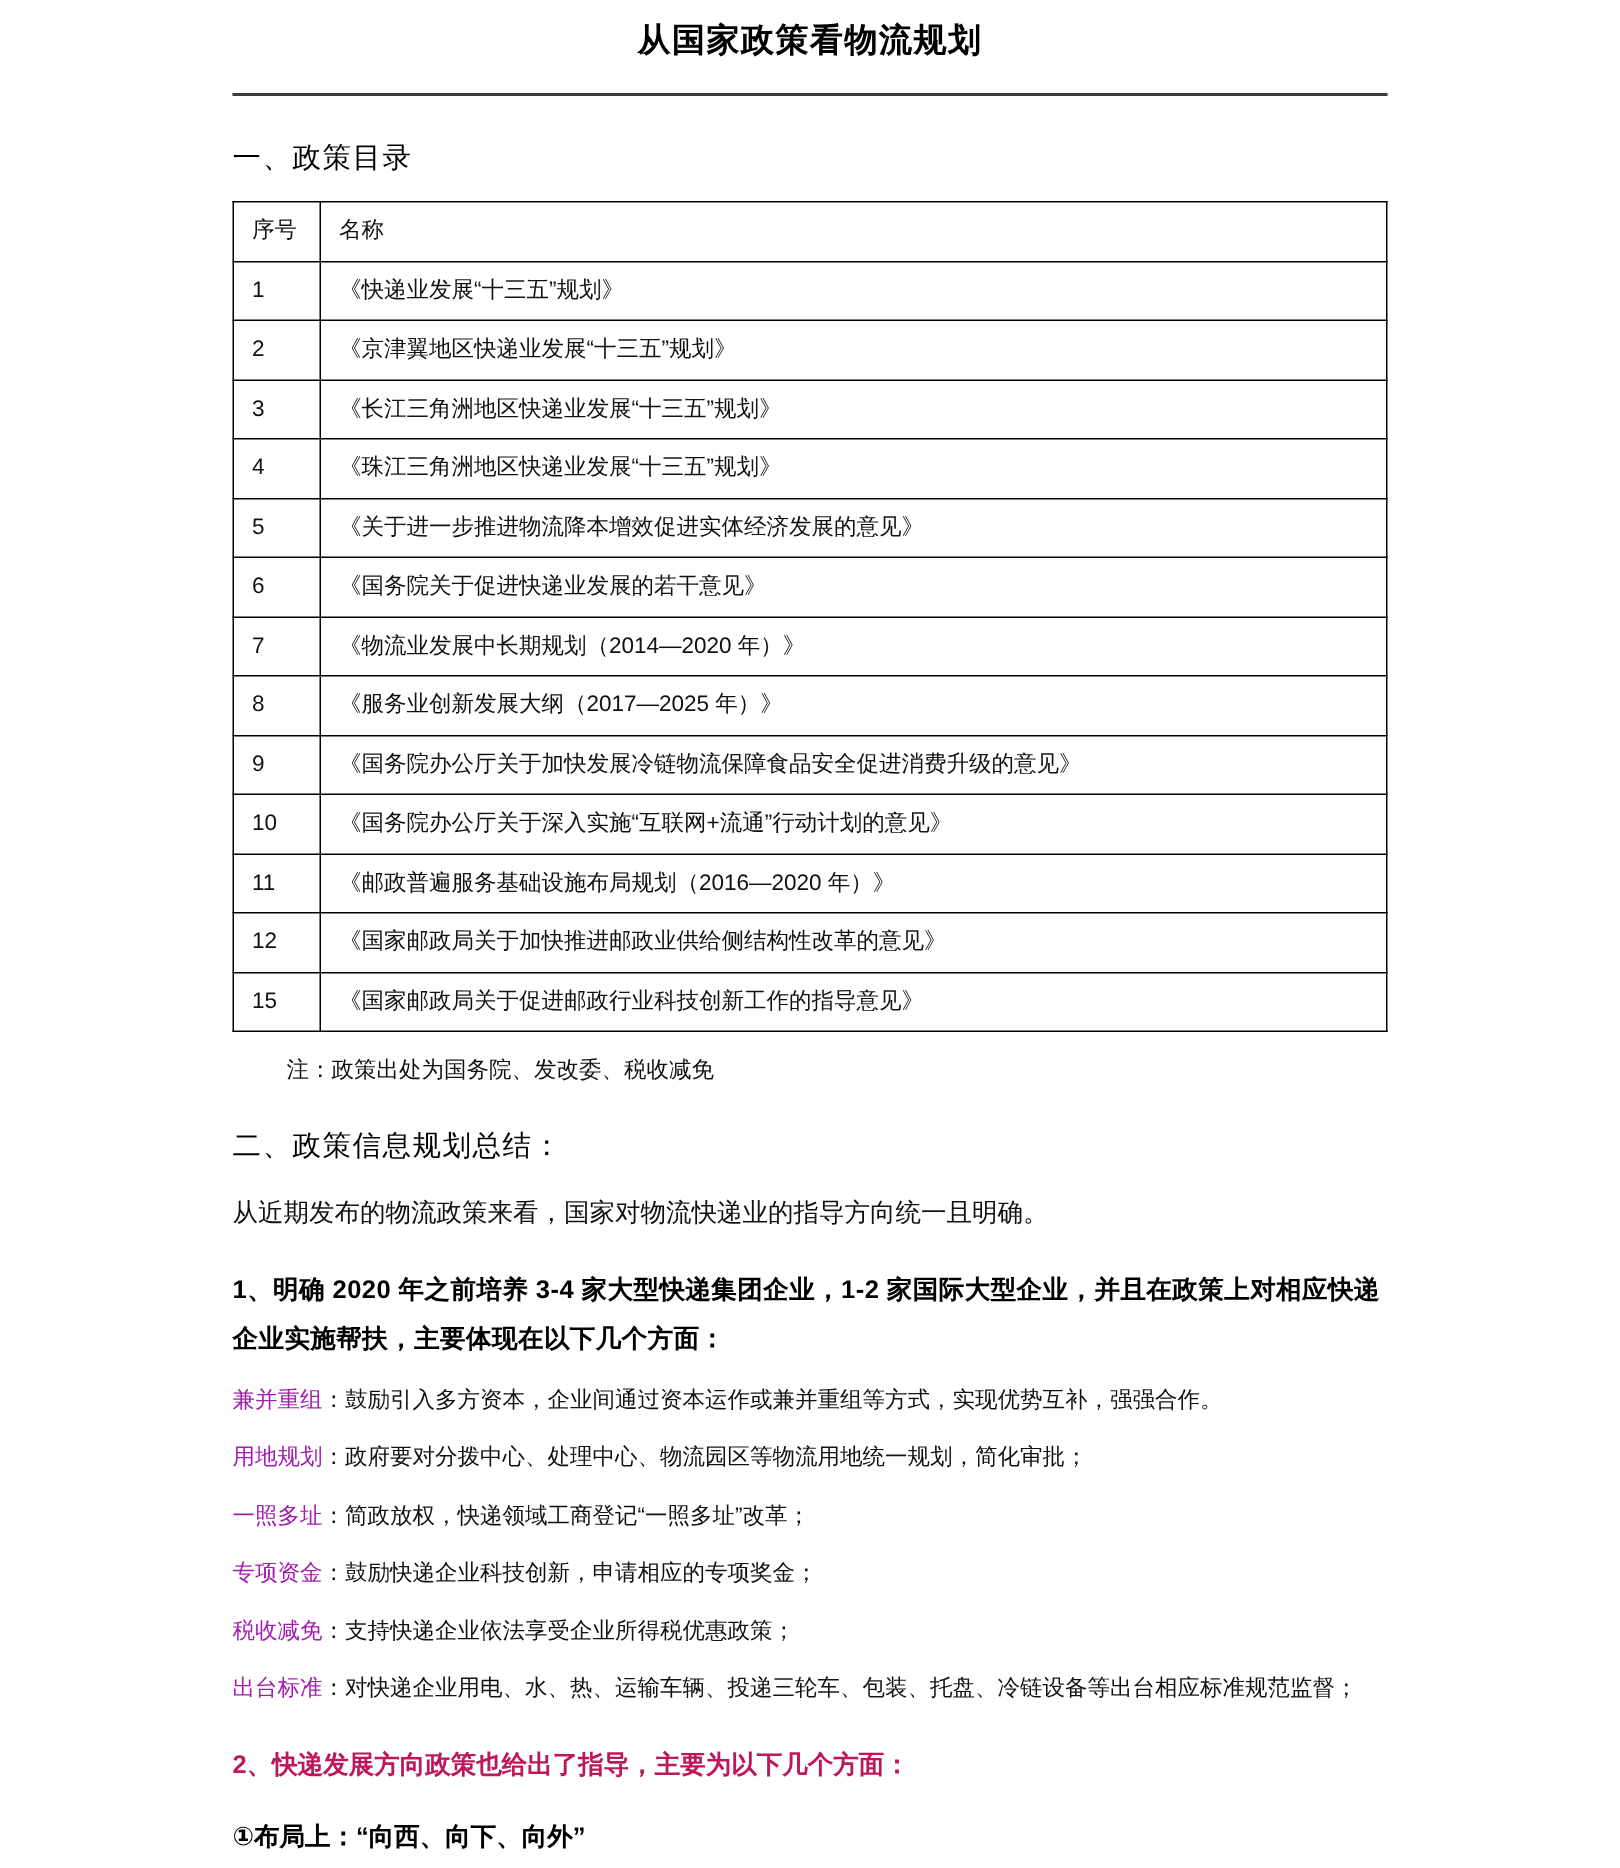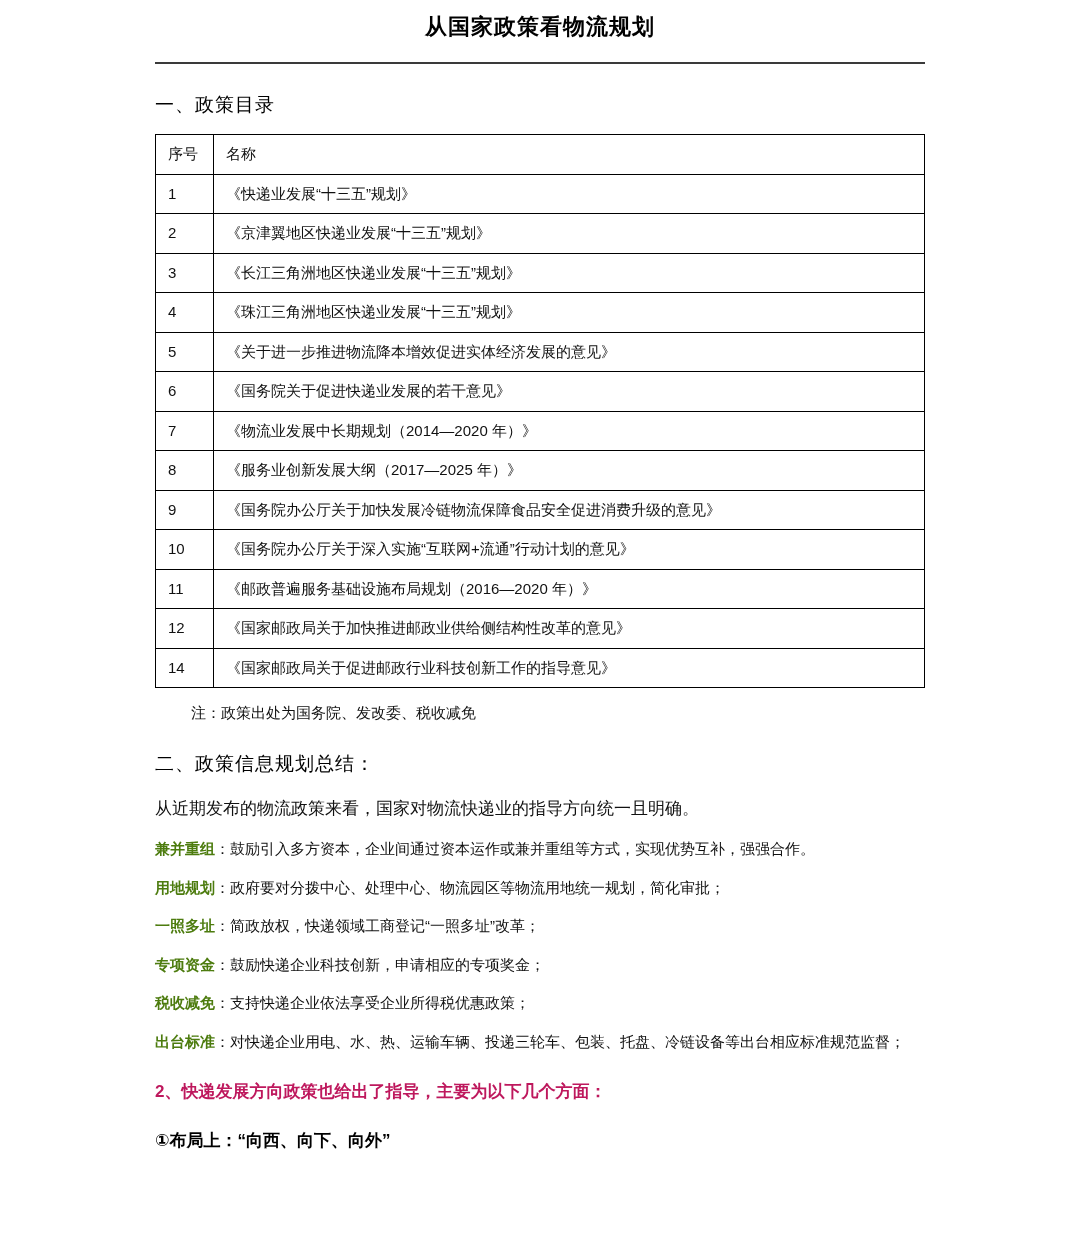--- a/index.html
+++ b/index.html
@@ -83,22 +83,22 @@
     color: #000;
     letter-spacing: 0.3px;
   }
   .bullet {
     font-size: 15px;
     line-height: 1.9;
     margin-top: 10px;
     color: #111;
   }
   .bullet .lbl {
-    font-weight: bold;
-    color: #4d7c0f;
+    font-weight: normal;
+    color: #a21caf;
   }
   .sub-head {
     font-size: 17px;
     font-weight: bold;
     margin-top: 20px;
     line-height: 1.9;
     color: #be185d;
   }
   .circ-head {
     font-size: 17px;
@@ -174,32 +174,33 @@
         </tr>
         <tr>
           <td>11</td>
           <td>《邮政普遍服务基础设施布局规划（2016—2020 年）》</td>
         </tr>
         <tr>
           <td>12</td>
           <td>《国家邮政局关于加快推进邮政业供给侧结构性改革的意见》</td>
         </tr>
         <tr>
-          <td>14</td>
+          <td>15</td>
           <td>《国家邮政局关于促进邮政行业科技创新工作的指导意见》</td>
         </tr>
       </tbody>
     </table>
 
     <div class="note">注：政策出处为国务院、发改委、税收减免</div>
 
     <div class="h-section">二、政策信息规划总结：</div>
 
     <div class="para">从近期发布的物流政策来看，国家对物流快递业的指导方向统一且明确。</div>
 
+    <div class="num-head">1、明确 2020 年之前培养 3-4 家大型快递集团企业，1-2 家国际大型企业，并且在政策上对相应快递企业实施帮扶，主要体现在以下几个方面：</div>
 
     <div class="bullet">
       <span class="lbl">兼并重组</span><span>：鼓励引入多方资本，企业间通过资本运作或兼并重组等方式，实现优势互补，强强合作。</span>
     </div>
     <div class="bullet">
       <span class="lbl">用地规划</span><span>：政府要对分拨中心、处理中心、物流园区等物流用地统一规划，简化审批；</span>
     </div>
     <div class="bullet">
       <span class="lbl">一照多址</span><span>：简政放权，快递领域工商登记“一照多址”改革；</span>
     </div>

